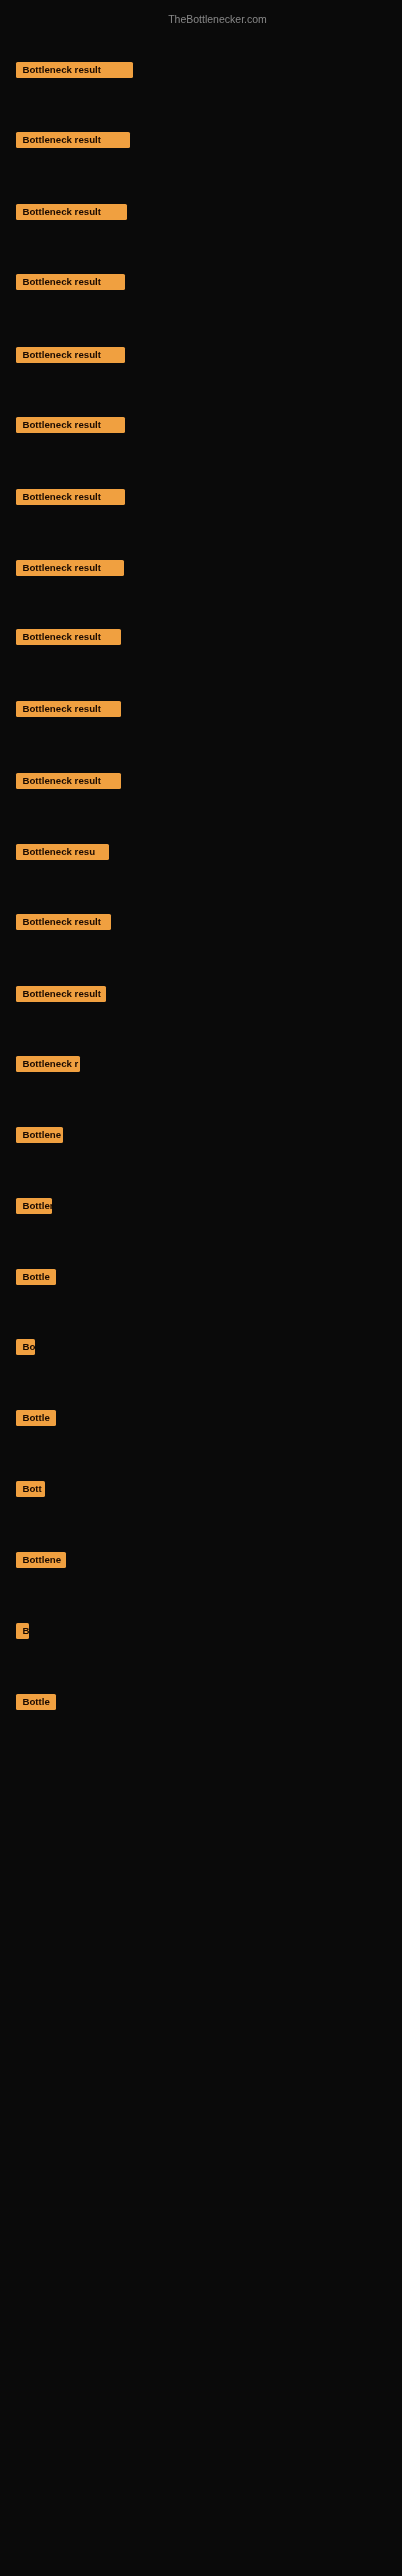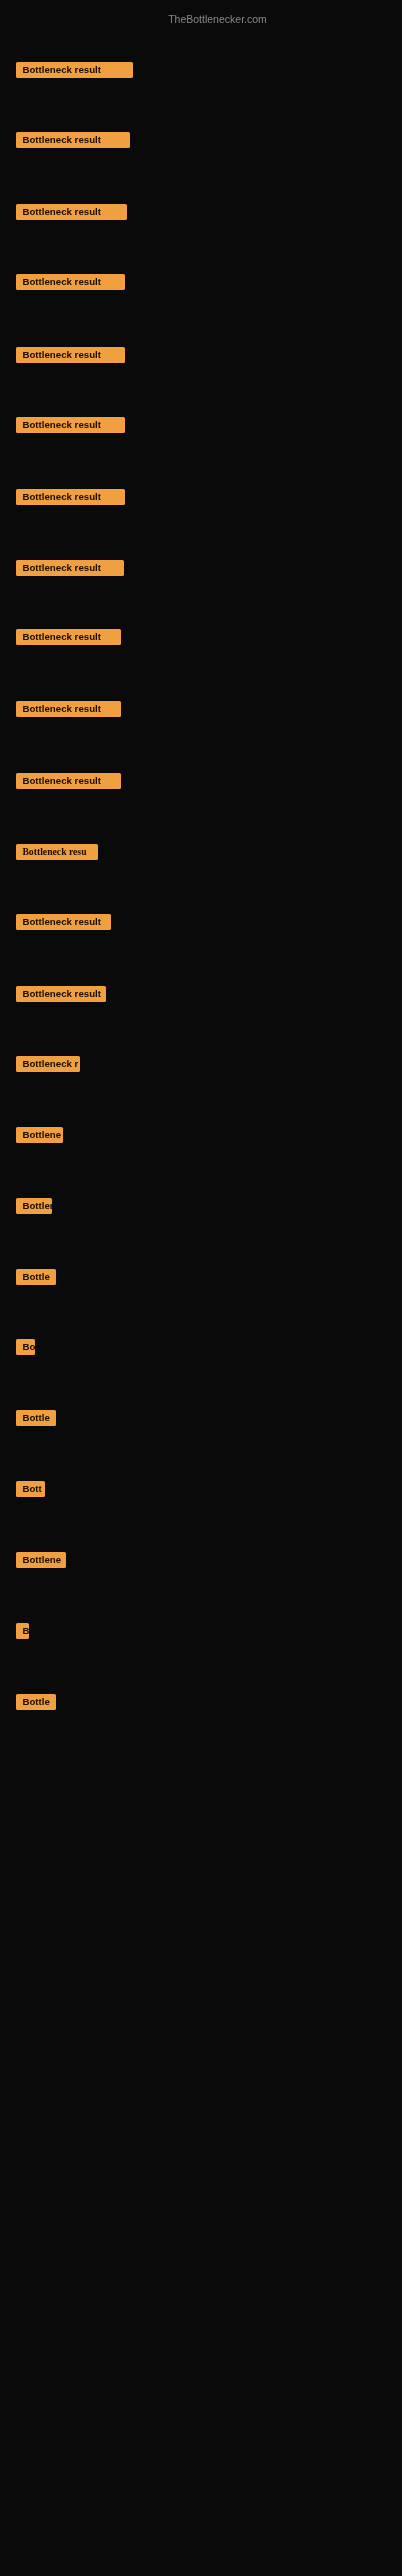--- a/index.html
+++ b/index.html
@@ -53,21 +53,21 @@
     <div class="result-row" style="top: 116px;"><span class="bottleneck-badge" style="max-width: 114px; width: 114px;">Bottleneck result</span></div>
     <div class="result-row" style="top: 188px;"><span class="bottleneck-badge" style="max-width: 111px; width: 111px;">Bottleneck result</span></div>
     <div class="result-row" style="top: 258px;"><span class="bottleneck-badge" style="max-width: 109px; width: 109px;">Bottleneck result</span></div>
     <div class="result-row" style="top: 331px;"><span class="bottleneck-badge" style="max-width: 109px; width: 109px;">Bottleneck result</span></div>
     <div class="result-row" style="top: 401px;"><span class="bottleneck-badge" style="max-width: 109px; width: 109px;">Bottleneck result</span></div>
     <div class="result-row" style="top: 473px;"><span class="bottleneck-badge" style="max-width: 109px; width: 109px;">Bottleneck result</span></div>
     <div class="result-row" style="top: 544px;"><span class="bottleneck-badge" style="max-width: 108px; width: 108px;">Bottleneck result</span></div>
     <div class="result-row" style="top: 613px;"><span class="bottleneck-badge" style="max-width: 105px; width: 105px;">Bottleneck result</span></div>
     <div class="result-row" style="top: 685px;"><span class="bottleneck-badge" style="max-width: 105px; width: 105px;">Bottleneck result</span></div>
     <div class="result-row" style="top: 757px;"><span class="bottleneck-badge" style="max-width: 105px; width: 105px;">Bottleneck result</span></div>
-    <div class="result-row" style="top: 828px;"><span class="bottleneck-badge" style="max-width: 93px; width: 82px; font-family: Liberation Serif, serif;">Bottleneck resu</span></div>
+    <div class="result-row" style="top: 828px;"><span class="bottleneck-badge" style="max-width: 93px; width: 93px;">Bottleneck resu</span></div>
     <div class="result-row" style="top: 898px;"><span class="bottleneck-badge" style="max-width: 95px; width: 95px;">Bottleneck result</span></div>
     <div class="result-row" style="top: 970px;"><span class="bottleneck-badge" style="max-width: 90px; width: 90px;">Bottleneck result</span></div>
     <div class="result-row" style="top: 1040px; text-align: center;"><span class="bottleneck-badge" style="max-width: 64px; width: 64px;">Bottleneck r</span></div>
     <div class="result-row" style="top: 1111px;"><span class="bottleneck-badge" style="max-width: 47px; width: 47px;">Bottlene</span></div>
     <div class="result-row" style="top: 1182px;"><span class="bottleneck-badge" style="max-width: 58px; width: 36px;">Bottleneck</span></div>
     <div class="result-row" style="top: 1253px;"><span class="bottleneck-badge" style="max-width: 40px; width: 40px;">Bottle</span></div>
     <div class="result-row" style="top: 1323px;"><span class="bottleneck-badge" style="max-width: 19.3px; width: 19.3px; text-align: center;">Bo</span></div>
     <div class="result-row" style="top: 1394px;"><span class="bottleneck-badge" style="max-width: 40px; width: 40px;">Bottle</span></div>
     <div class="result-row" style="top: 1465px;"><span class="bottleneck-badge" style="max-width: 29px; width: 29px;">Bott</span></div>
     <div class="result-row" style="top: 1536px;"><span class="bottleneck-badge" style="max-width: 50px; width: 72px;">Bottlene</span></div>

